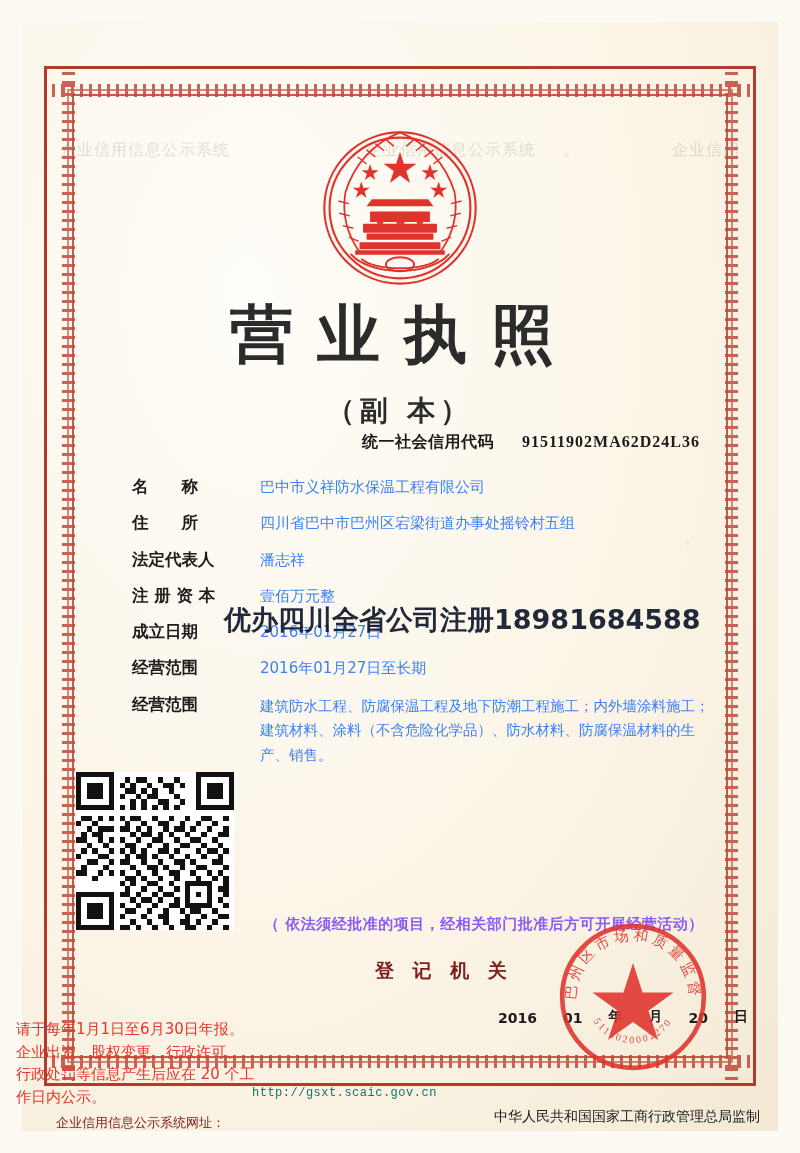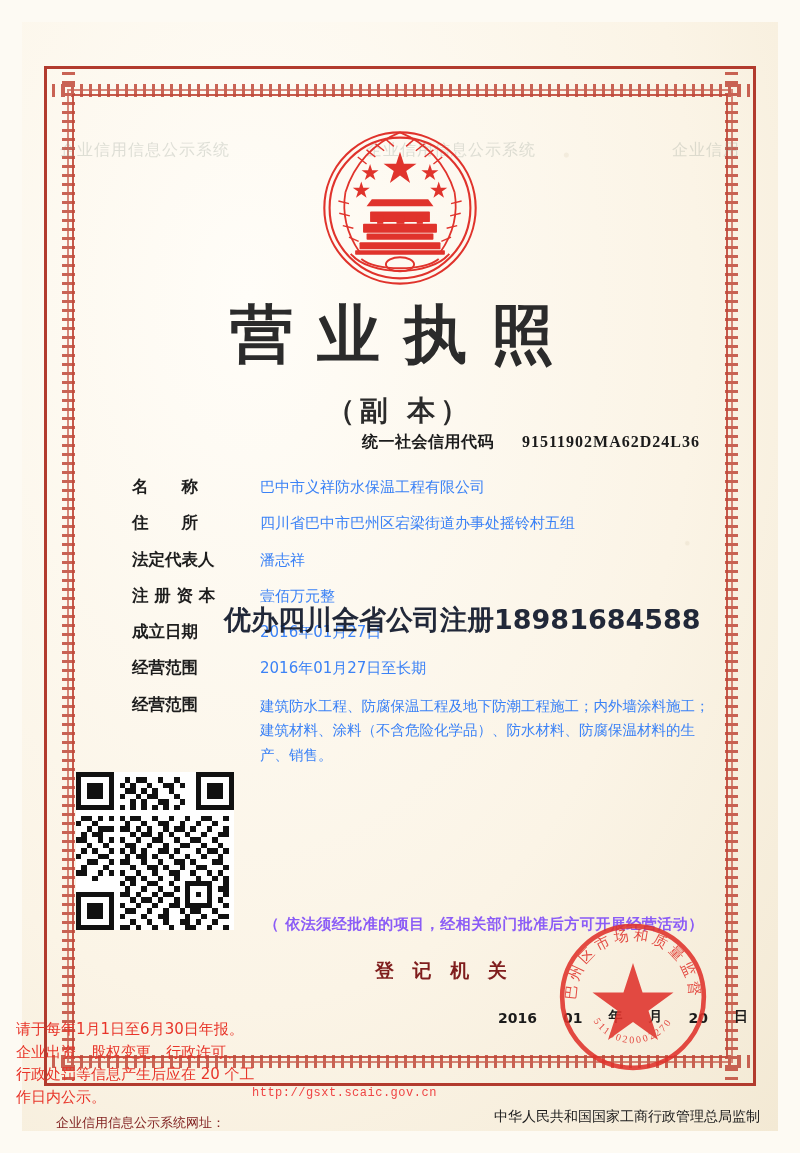--- a/index.html
+++ b/index.html
@@ -276,21 +276,21 @@
     font-weight: 500;
   }
 
   
   #footer-url {
     position: absolute;
     left: 252px;
     top: 1086px;
     font-family: "Liberation Mono", monospace;
     font-size: 12px;
-    color: #ef4444;
+    color: #0f766e;
     letter-spacing: .5px;
   }
   #footer-left {
     position: absolute;
     left: 56px;
     top: 1114px;
     font-size: 13px;
     color: #7f1d1d;
   }
   #footer-right {

